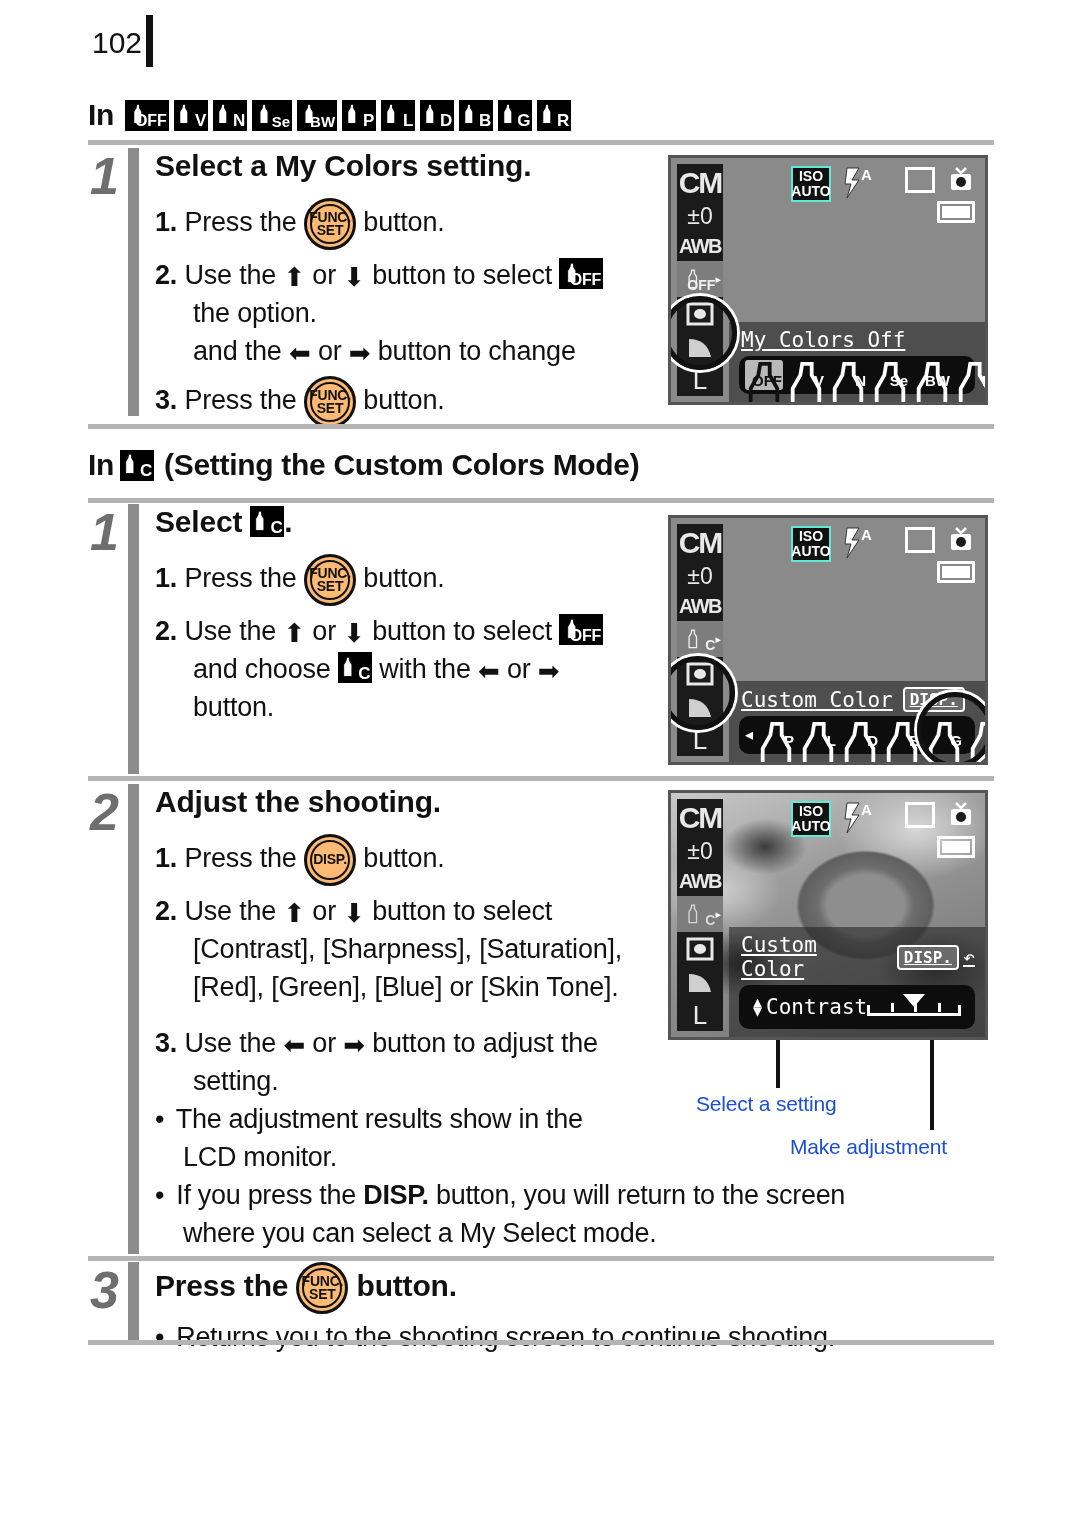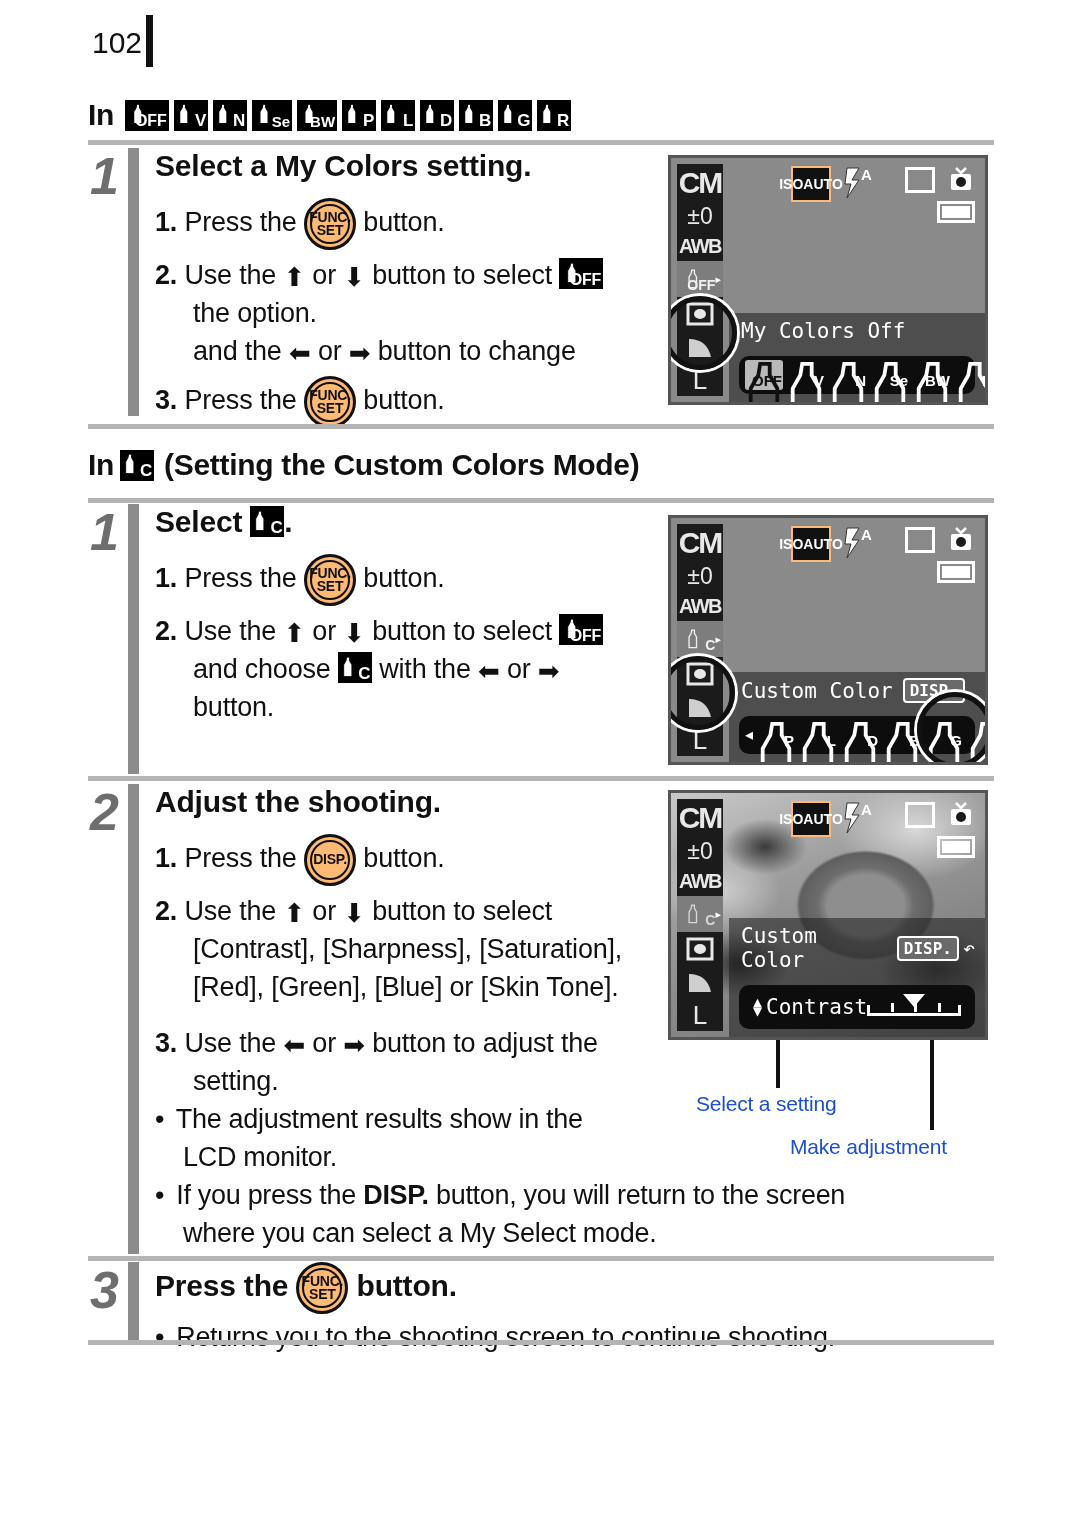--- a/index.html
+++ b/index.html
@@ -113,35 +113,35 @@
   .side-meter{height:40px;}
   .side-q{height:42px;}
   .side-l{height:38px;font-size:26px;}
 
   .lcd-top{
     position:absolute;left:58px;right:0;top:0;bottom:0;
   }
   .lcd-status{position:absolute;right:10px;top:8px;display:flex;align-items:flex-start;gap:12px;}
   .iso-badge{
     width:40px;height:36px;background:#111;color:#fff;
-    display:flex;flex-direction:row;align-items:center;justify-content:center;
-    font-size:14px;font-weight:bold;line-height:1.05;border:2px solid #fdba74;box-sizing:border-box;
+    display:flex;flex-direction:column;align-items:center;justify-content:center;
+    font-size:14px;font-weight:bold;line-height:1.05;border:2px solid #5eead4;box-sizing:border-box;
   }
   .flash-a{font-size:28px;color:#fff;font-weight:bold;line-height:1;}
   .drive-sq{width:30px;height:26px;border:3px solid #fff;box-sizing:border-box;}
   .cam-ic{width:28px;height:28px;}
   .batt{width:38px;height:22px;border:3px solid #fff;box-sizing:border-box;display:flex;align-items:center;padding:2px;}
   .batt i{display:block;width:100%;height:100%;background:#fff;}
 
   .lcd-caption{
     position:absolute;left:0;right:0;bottom:0;
     background:rgba(30,30,30,0.55);
     padding:0;
   }
-  .cap-title{color:#fff;font-family:"DejaVu Sans Mono", monospace;font-size:21px;padding:6px 0 13px 12px;display:flex;align-items:center;gap:10px;}
+  .cap-title{color:#fff;font-family:"DejaVu Sans Mono", monospace;font-size:21px;padding:6px 0 4px 12px;display:flex;align-items:center;gap:10px;text-decoration:underline;}
   .disp-badge{
     display:inline-block;border:2px solid #fff;border-radius:4px;
     font-family:"DejaVu Sans Mono", monospace;font-size:16px;font-weight:bold;
     color:#fff;padding:1px 5px;background:#6a6a6a;
   }
   .ret-arrow{color:#fff;font-size:20px;}
   .icon-strip{
     margin:0 10px 8px 10px;background:#0d0d0d;border-radius:10px;
     display:flex;align-items:center;gap:4px;padding:4px 6px;position:relative;
   }

